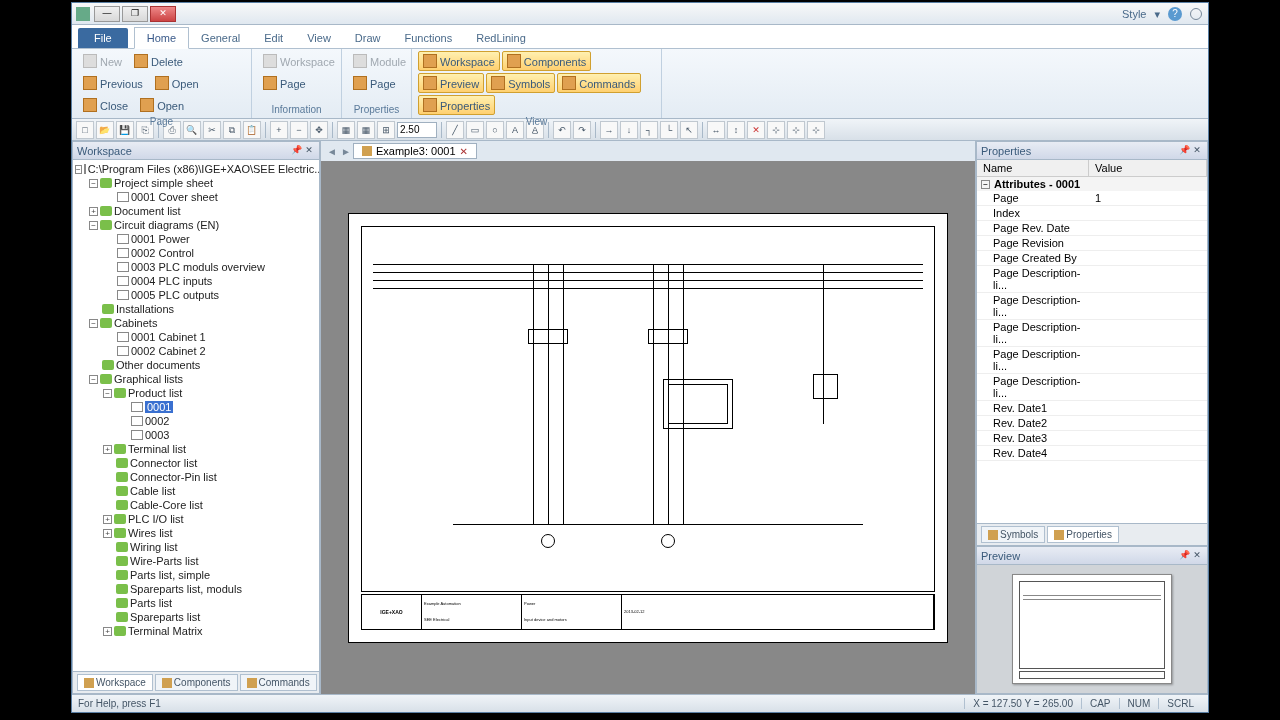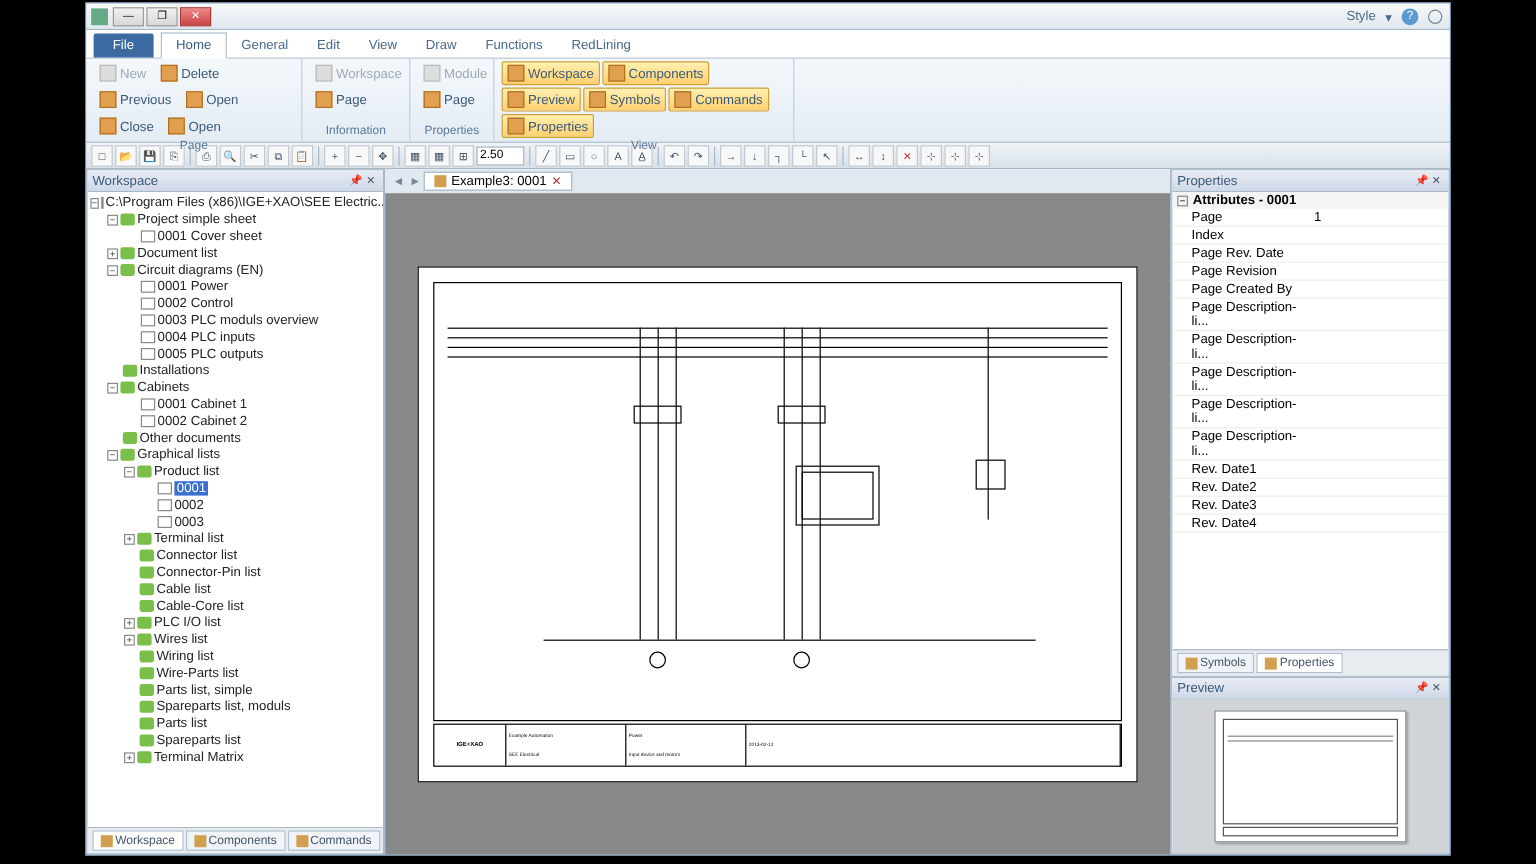--- a/index.html
+++ b/index.html
@@ -481,20 +481,24 @@
 
     <div class="right-col">
       <div class="panel props-panel">
         <div class="panel-hdr">
             <span>Properties</span>
             <span class="sp"></span>
             <span class="pb">📌</span>
             <span class="pb">✕</span>
           </div>
         <div class="props-grid">
+          <div class="props-hdr">
+              <div style="width:112px">Name</div>
+              <div style="flex:1">Value</div>
+            </div>
           <div class="props-cat">
               <span class="exp">−</span>
               <span>Attributes - 0001</span>
             </div>
           <div id="prop-rows">
               <div class="props-row">
                 <div class="pn">Page</div>
                 <div class="pv">1</div>
               </div>
               <div class="props-row">
@@ -574,13 +578,21 @@
             <div style="position:absolute;left:6px;top:6px;right:6px;bottom:14px;border:1px solid #555"></div>
             <div style="position:absolute;left:6px;bottom:4px;right:6px;height:8px;border:1px solid #555"></div>
             <div style="position:absolute;left:10px;top:20px;right:10px;height:1px;background:#888"></div>
             <div style="position:absolute;left:10px;top:24px;right:10px;height:1px;background:#888"></div>
           </div>
         </div>
       </div>
     </div>
   </div>
 
+  <div class="statusbar">
+    <span>For Help, press F1</span>
+    <span class="sp"></span>
+    <span class="seg">X = 127.50  Y = 265.00</span>
+    <span class="seg">CAP</span>
+    <span class="seg">NUM</span>
+    <span class="seg">SCRL</span>
+  </div>
 </div>
 
 </body></html>

